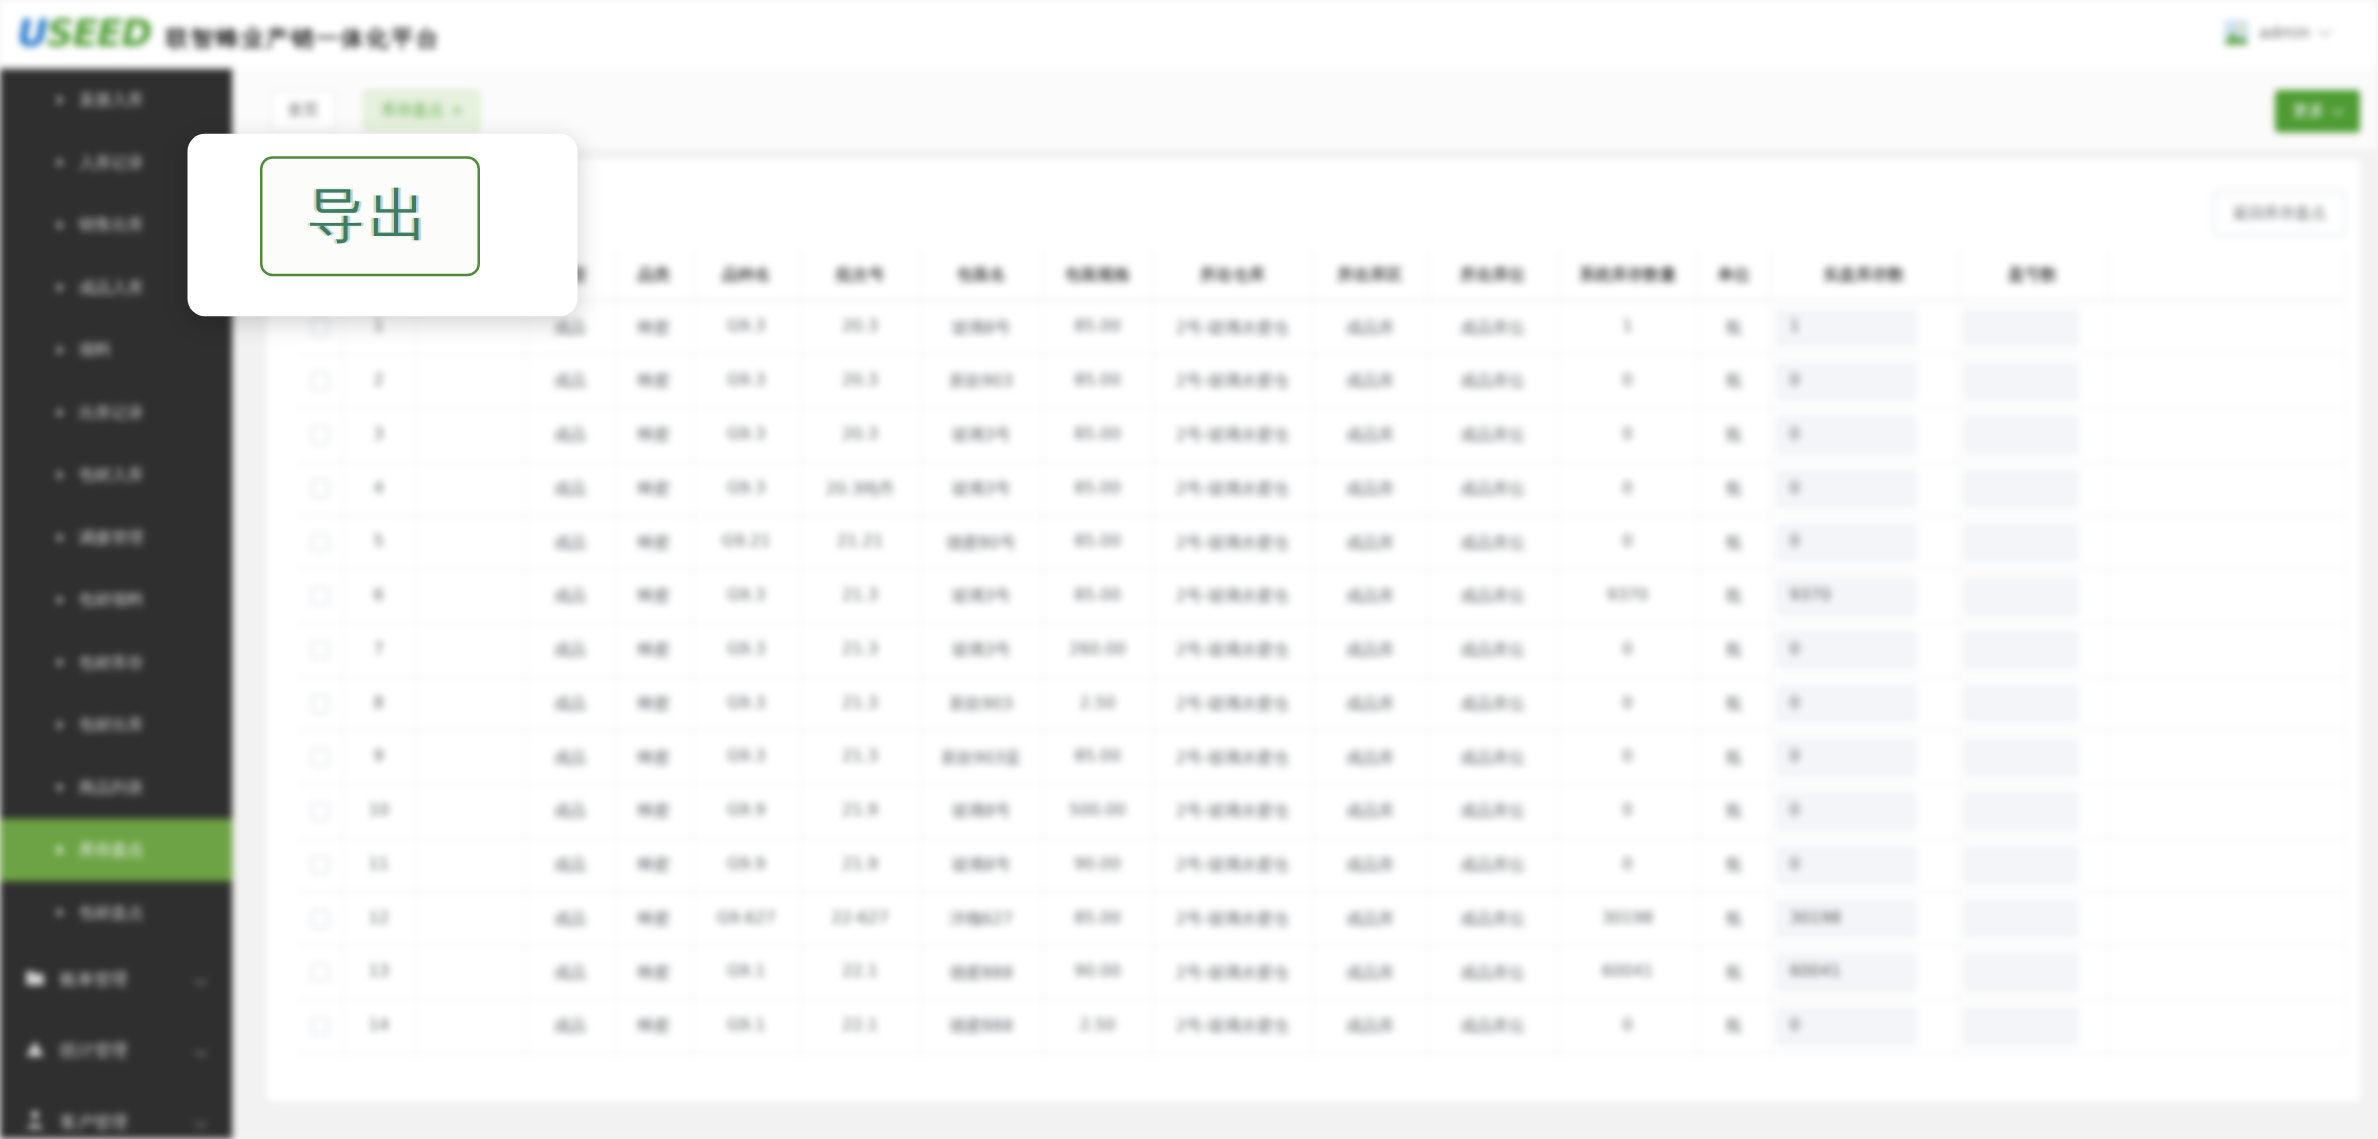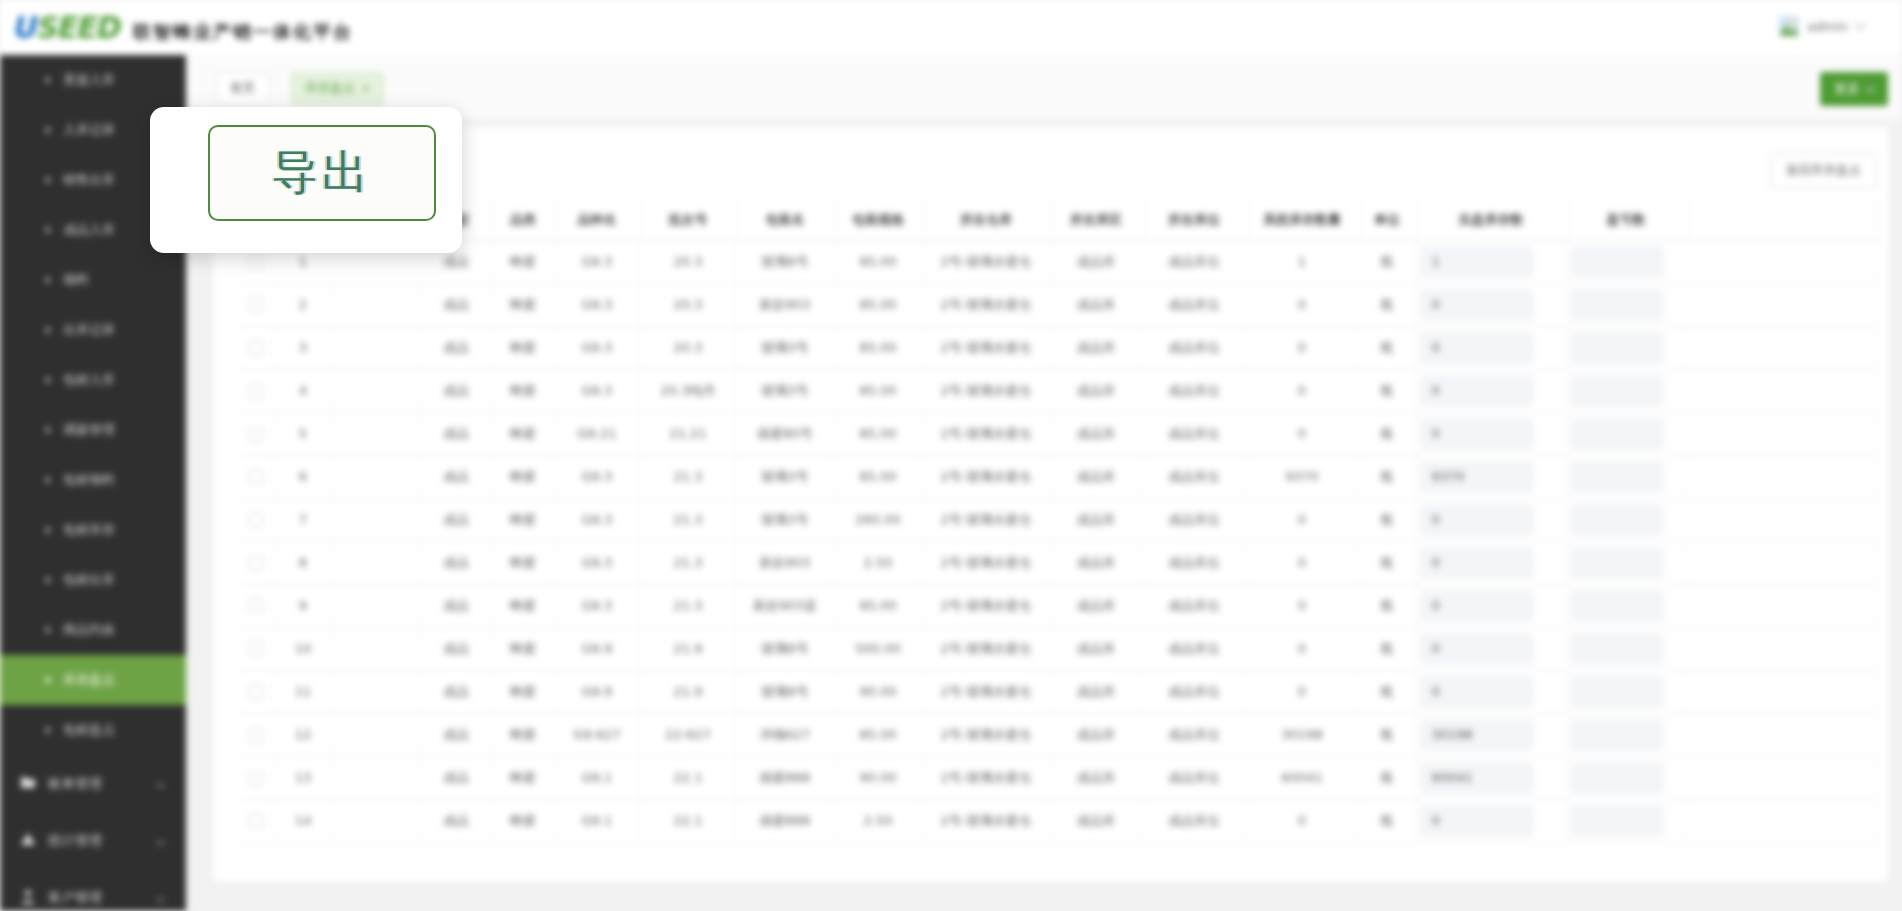--- a/index.html
+++ b/index.html
@@ -60,21 +60,21 @@
   table.grid td { height:43px; border-bottom:1px solid #efefef; border-right:1px solid #f5f5f5;
                   text-align:center; overflow:hidden; white-space:nowrap; }
   .cb { width:14px; height:14px; border:1px solid #cfd4db; border-radius:2px; margin:0 auto; background:#fff; }
   .qty-input { background:#f3f5f8; border:1px solid #e8ebf0; border-radius:3px; height:30px;
                line-height:28px; padding:0 10px; width:112px; text-align:left; margin:0 4px; color:#555; }
   .qty-input.small { width:92px; }
 
   
   .popup { position:absolute; left:150px; top:107px; width:312px; height:146px; background:#fff;
            border-radius:14px; box-shadow:0 5px 20px rgba(0,0,0,0.18); z-index:50; }
-  .export-btn { position:absolute; left:58px; top:18px; width:228px; height:96px; background:#fcfdfa;
+  .export-btn { position:absolute; left:58px; top:18px; width:176px; height:96px; background:#fcfdfa;
                 border:2.5px solid #4e8c3a; border-radius:10px; cursor:pointer;
                 display:flex; align-items:center; justify-content:center; }
   .export-label { font-size:46px; color:#3f7d62; letter-spacing:4px;
                   text-shadow:2px 0 1px rgba(100,175,225,0.55), -2px 0 1px rgba(165,150,45,0.40); }
 </style>
 </head>
 <body>
 
 <div class="app">
 

